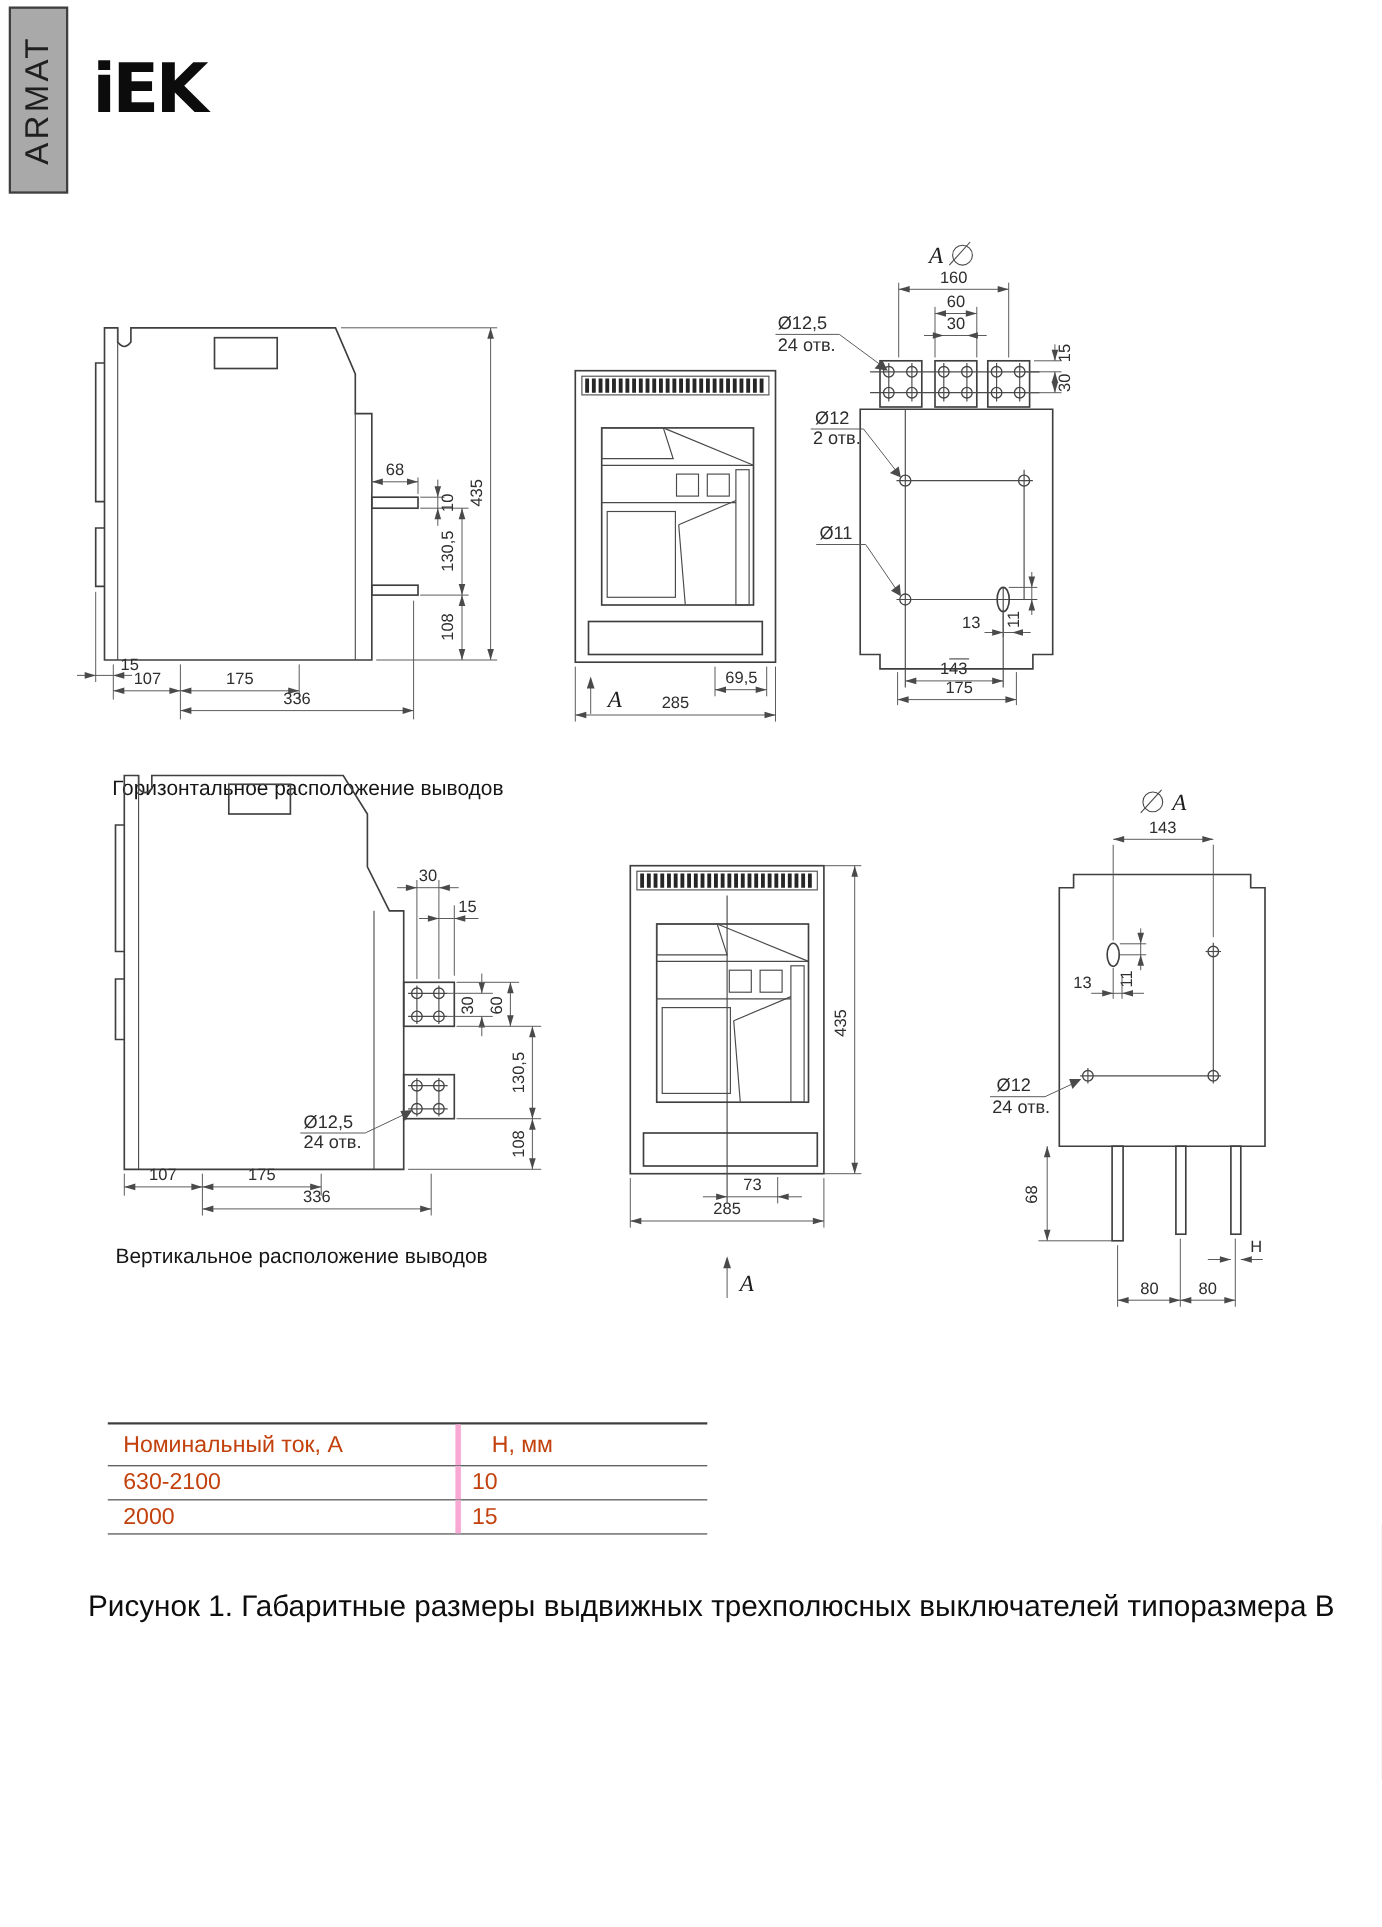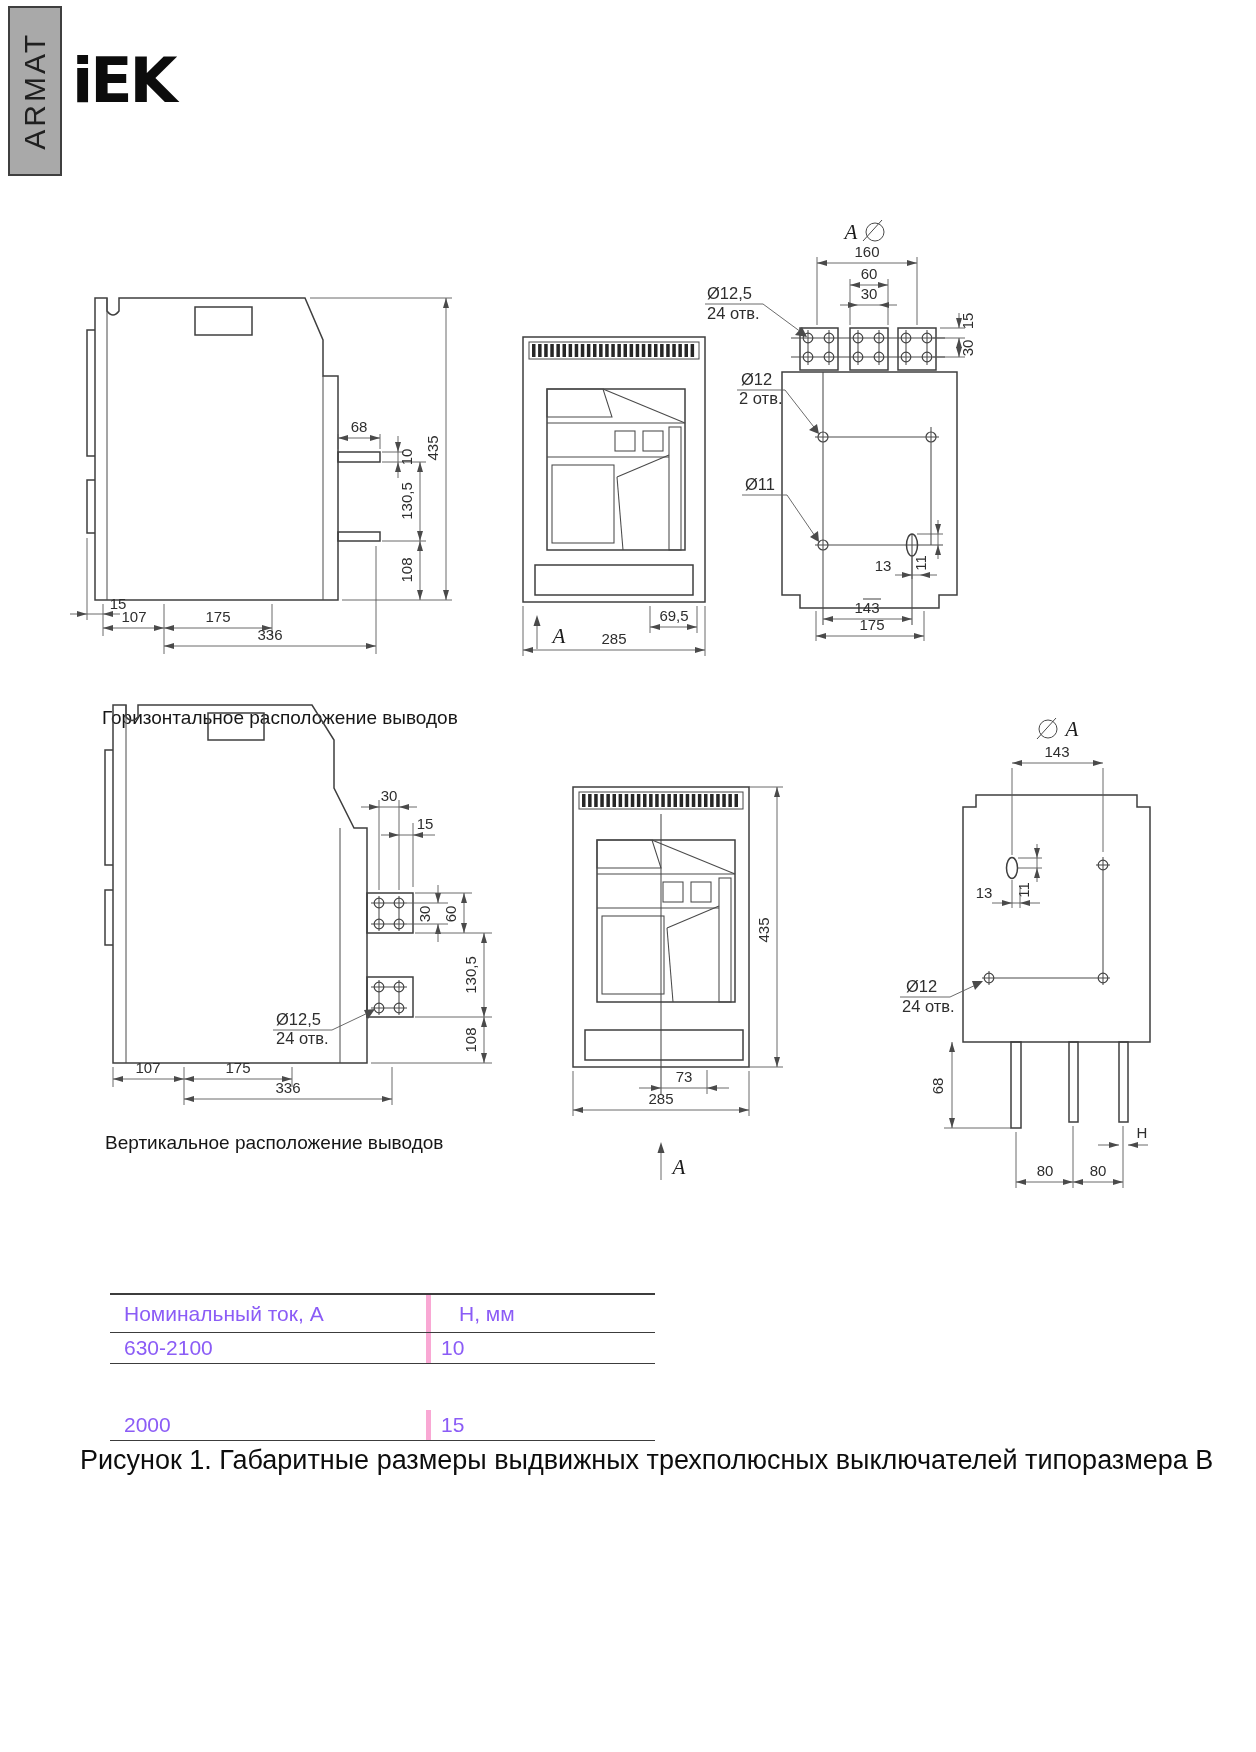--- a/index.html
+++ b/index.html
@@ -3,44 +3,44 @@
 <meta charset="utf-8">
 <style>
   html,body{margin:0;padding:0;background:#e8e8e8;}
   .page{position:relative;width:1256px;height:1752px;background:#ffffff;overflow:hidden;
         font-family:"Liberation Sans",sans-serif;}
   
   .brand-banner{position:absolute;left:8px;top:6px;width:54px;height:170px;background:#a9a9a9;
         border:2px solid #3f3f3f;box-sizing:border-box;display:flex;align-items:center;justify-content:center;}
   .brand-banner span{writing-mode:vertical-rl;transform:rotate(180deg);font-size:30px;
         letter-spacing:3px;color:#1f1f1f;font-family:"Liberation Sans",sans-serif;}
-  .logo{position:absolute;left:72px;top:44px;font-size:62px;font-weight:bold;letter-spacing:-3px;
+  .logo{position:absolute;left:84px;top:44px;font-size:62px;font-weight:bold;letter-spacing:-3px;
         color:#0c0c0c;font-family:"DejaVu Sans",sans-serif;}
   
   .view{position:absolute;}
   .ol{fill:none;stroke:#3f3f3f;stroke-width:1.5;stroke-linejoin:miter;}
   .md{fill:none;stroke:#4a4a4a;stroke-width:1.05;}
   .thin{fill:none;stroke:#4a4a4a;stroke-width:1;}
   .dim{fill:none;stroke:#5a5a5a;stroke-width:0.9;}
   .ah{fill:#4a4a4a;stroke:none;}
   .hole{fill:none;stroke:#434343;stroke-width:1.2;}
   .vent{stroke:#262626;stroke-width:13;stroke-dasharray:3.5 2.6;fill:none;}
   text{font-family:"Liberation Sans",sans-serif;}
   .dt{font-size:15px;fill:#2e2e2e;text-anchor:middle;}
   .lbl{font-size:16.5px;fill:#2e2e2e;text-anchor:start;}
   .vletter{font-size:21px;font-style:italic;fill:#1d1d1d;text-anchor:middle;
            font-family:"Liberation Serif",serif;}
   
   .caption{position:absolute;font-size:19px;color:#161616;}
   .fig-caption{position:absolute;font-size:27px;color:#0d0d0d;}
   
-  .spec-table{position:absolute;left:110px;top:1293px;width:545px;border-top:2px solid #3c3c3c;
-        border-bottom:1px solid #3c3c3c;color:#8b5cf6;}
+  .spec-table{position:absolute;left:98px;top:1293px;width:545px;border-top:2px solid #3c3c3c;
+        border-bottom:1px solid #3c3c3c;color:#c2410c;}
   .spec-row{display:grid;grid-template-columns:316px 1fr;border-bottom:1px solid #3c3c3c;}
-  .spec-row:last-child{border-bottom:none;margin-top:46px;}
+  .spec-row:last-child{border-bottom:none;}
   .spec-row.header{height:37px;}
   .spec-row.body{height:30px;}
   .cell{display:flex;align-items:center;font-size:21px;padding-left:14px;}
   .cell.c2{border-left:5px solid #f9a8d4;padding-left:28px;}
   .spec-row.body .cell.c2{padding-left:10px;}
 </style>
 </head>
 <body>
 
 <div class="page">

